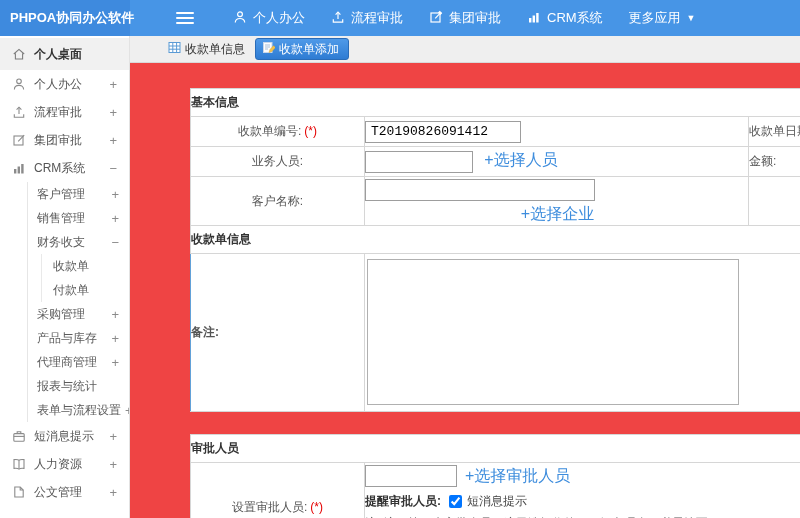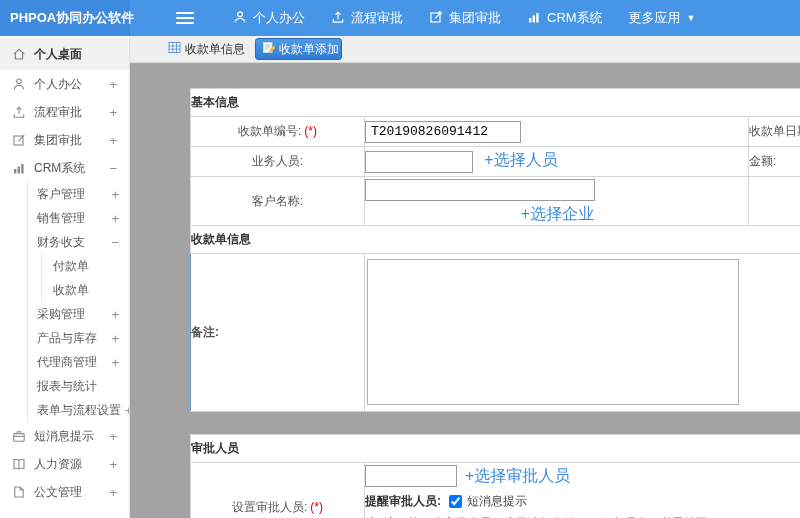--- a/index.html
+++ b/index.html
@@ -38,26 +38,26 @@
 
   
   .tabbar { position:absolute; top:36px; left:130px; right:0; height:27px;
     background:#efefef; border-bottom:1px solid #d9d9d9; display:flex;
     align-items:center; }
   .tab1 { display:flex; align-items:center; margin-left:38px; font-size:12px;
     color:#333; cursor:pointer; }
   .tab1 svg { margin-right:4px; }
   .tab2 { display:flex; align-items:center; margin-left:10px; font-size:12px;
     color:#fff; cursor:pointer; background:linear-gradient(#4f9ae8,#2e7cd3);
-    border:1px solid #2a6cb8; border-radius:3px; height:22px; padding:0 2px 0 6px; }
+    border:1px solid #2a6cb8; border-radius:3px; height:22px; padding:0 9px 0 6px; }
   .tab2 svg { margin-right:4px; }
 
   
   .content { position:absolute; top:63px; left:130px; width:670px; bottom:0;
-    background:#a3a3a3; overflow:hidden; }
+    background:#ef4444; overflow:hidden; }
   .formwrap { margin:25px 0 0 60px; width:880px; }
   table.f { border-collapse:collapse; table-layout:fixed; width:880px;
     font-size:12px; color:#555; }
   table.f td { border:1px solid #d6d6d6; background:#fff; padding:0; }
   td.sec-hd { background:#e8e8e8; color:#333; font-weight:bold; height:28px;
     padding-left:12px; }
   td.lbl { background:#f7f7f7; padding-left:10px;text-align:center; }
   td.lbl2 { padding-left:10px; white-space:nowrap; overflow:hidden; }
   td.cell { padding-left:6px; }
   .req { color:#e50000; margin-left:3px; }
@@ -193,24 +193,24 @@
     <div class="s-item">
       <span>销售管理</span>
       <span class="s-exp">+</span>
     </div>
     <div class="s-item">
       <span>财务收支</span>
       <span class="s-exp">−</span>
     </div>
     <div class="s-group2">
       <div class="s-item">
-        <span>付款单</span>
+        <span>收款单</span>
       </div>
       <div class="s-item">
-        <span>收款单</span>
+        <span>付款单</span>
       </div>
     </div>
     <div class="s-item">
       <span>采购管理</span>
       <span class="s-exp">+</span>
     </div>
     <div class="s-item">
       <span>产品与库存</span>
       <span class="s-exp">+</span>
     </div>

